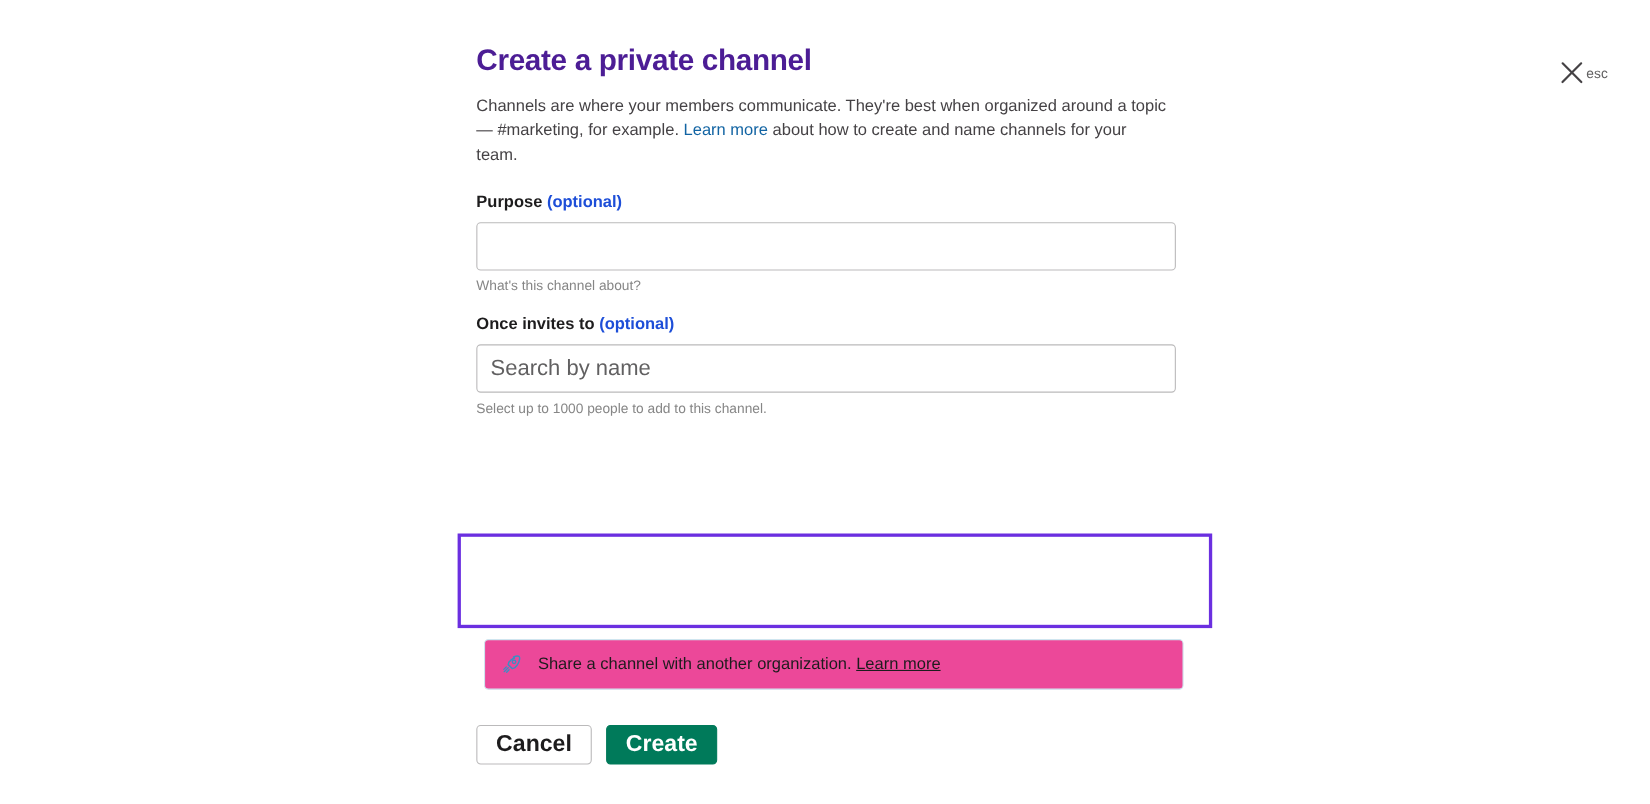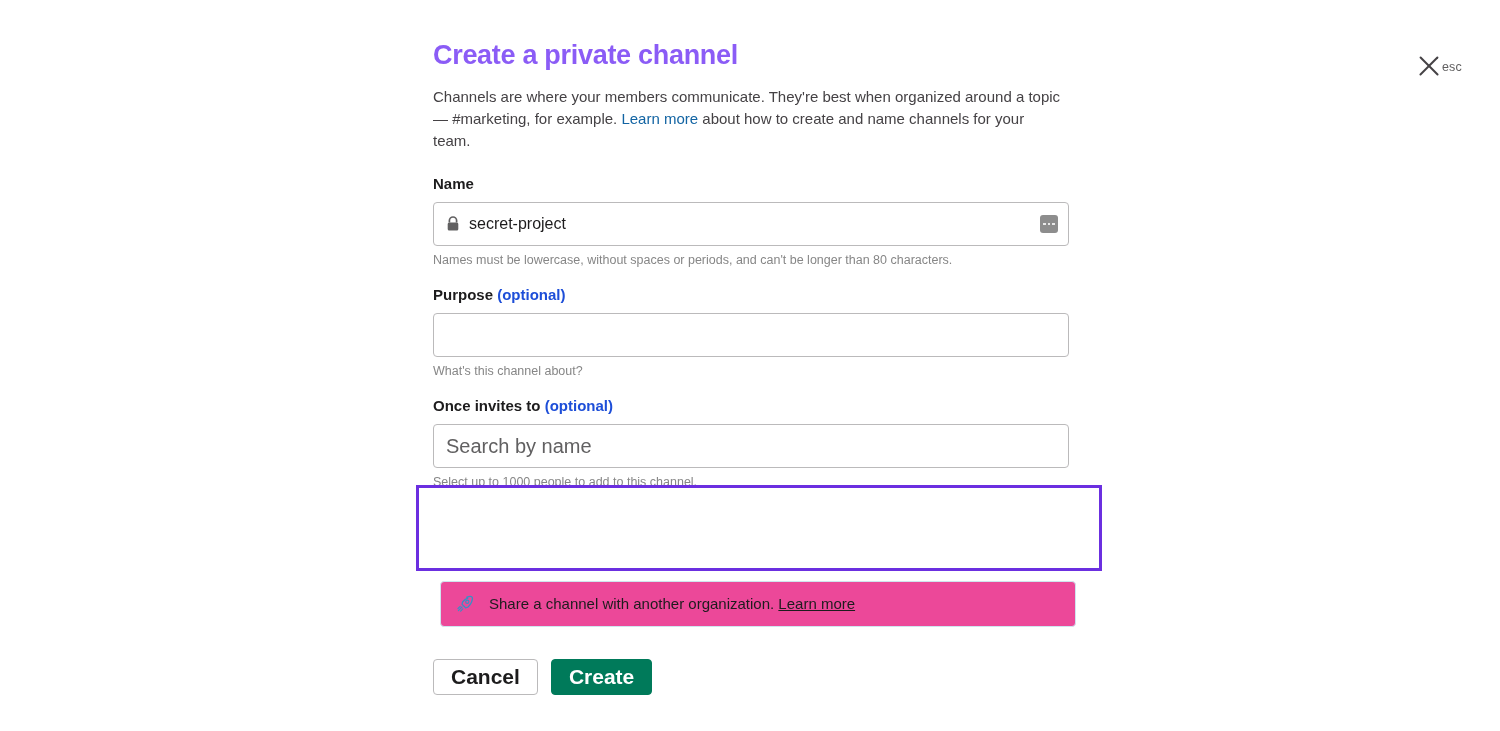--- a/index.html
+++ b/index.html
@@ -60,21 +60,21 @@
     position: absolute;
     left: 433px;
     top: 38px;
     width: 636px;
   }
 
   .title {
     font-size: 27px;
     line-height: 34px;
     font-weight: 700;
-    color: #8b5cf6;
+    color: #4c1d95;
     letter-spacing: -0.3px;
     margin-bottom: 14px;
   }
 
   .intro {
     font-size: 15px;
     line-height: 22px;
     color: #454245;
     width: 632px;
     margin-bottom: 22px;
@@ -304,36 +304,20 @@
   </div>
 
   <div class="dialog">
 
     <div class="title">Create a private channel</div>
 
     <div class="intro">
       <span>Channels are where your members communicate. They're best when organized around a topic — #marketing, for example. </span><a class="link-blue">Learn more</a><span> about how to create and name channels for your team.</span>
     </div>
 
-    <div class="field-block">
-      <div class="field-label">Name</div>
-      <div class="input-shell">
-        <svg class="lock-icon" viewBox="0 0 14 16">
-          <path d="M3.4 6.6V4.6a3.6 3.6 0 0 1 7.2 0v2" fill="none" stroke="#616061" stroke-width="1.7"></path>
-          <rect x="1.7" y="6.6" width="10.6" height="8" rx="1.5" fill="#616061"></rect>
-        </svg>
-        <span class="input-value">secret-project</span>
-        <span class="mini-icon-btn">
-          <i></i>
-            <i></i>
-            <i></i>
-        </span>
-      </div>
-      <div class="field-hint">Names must be lowercase, without spaces or periods, and can't be longer than 80 characters.</div>
-    </div>
 
     <div class="field-block">
       <div class="field-label">
         <span>Purpose</span><span class="optional"> (optional)</span>
       </div>
       <div class="input-shell tall">
         <span class="input-value"></span>
       </div>
       <div class="field-hint">What's this channel about?</div>
     </div>

